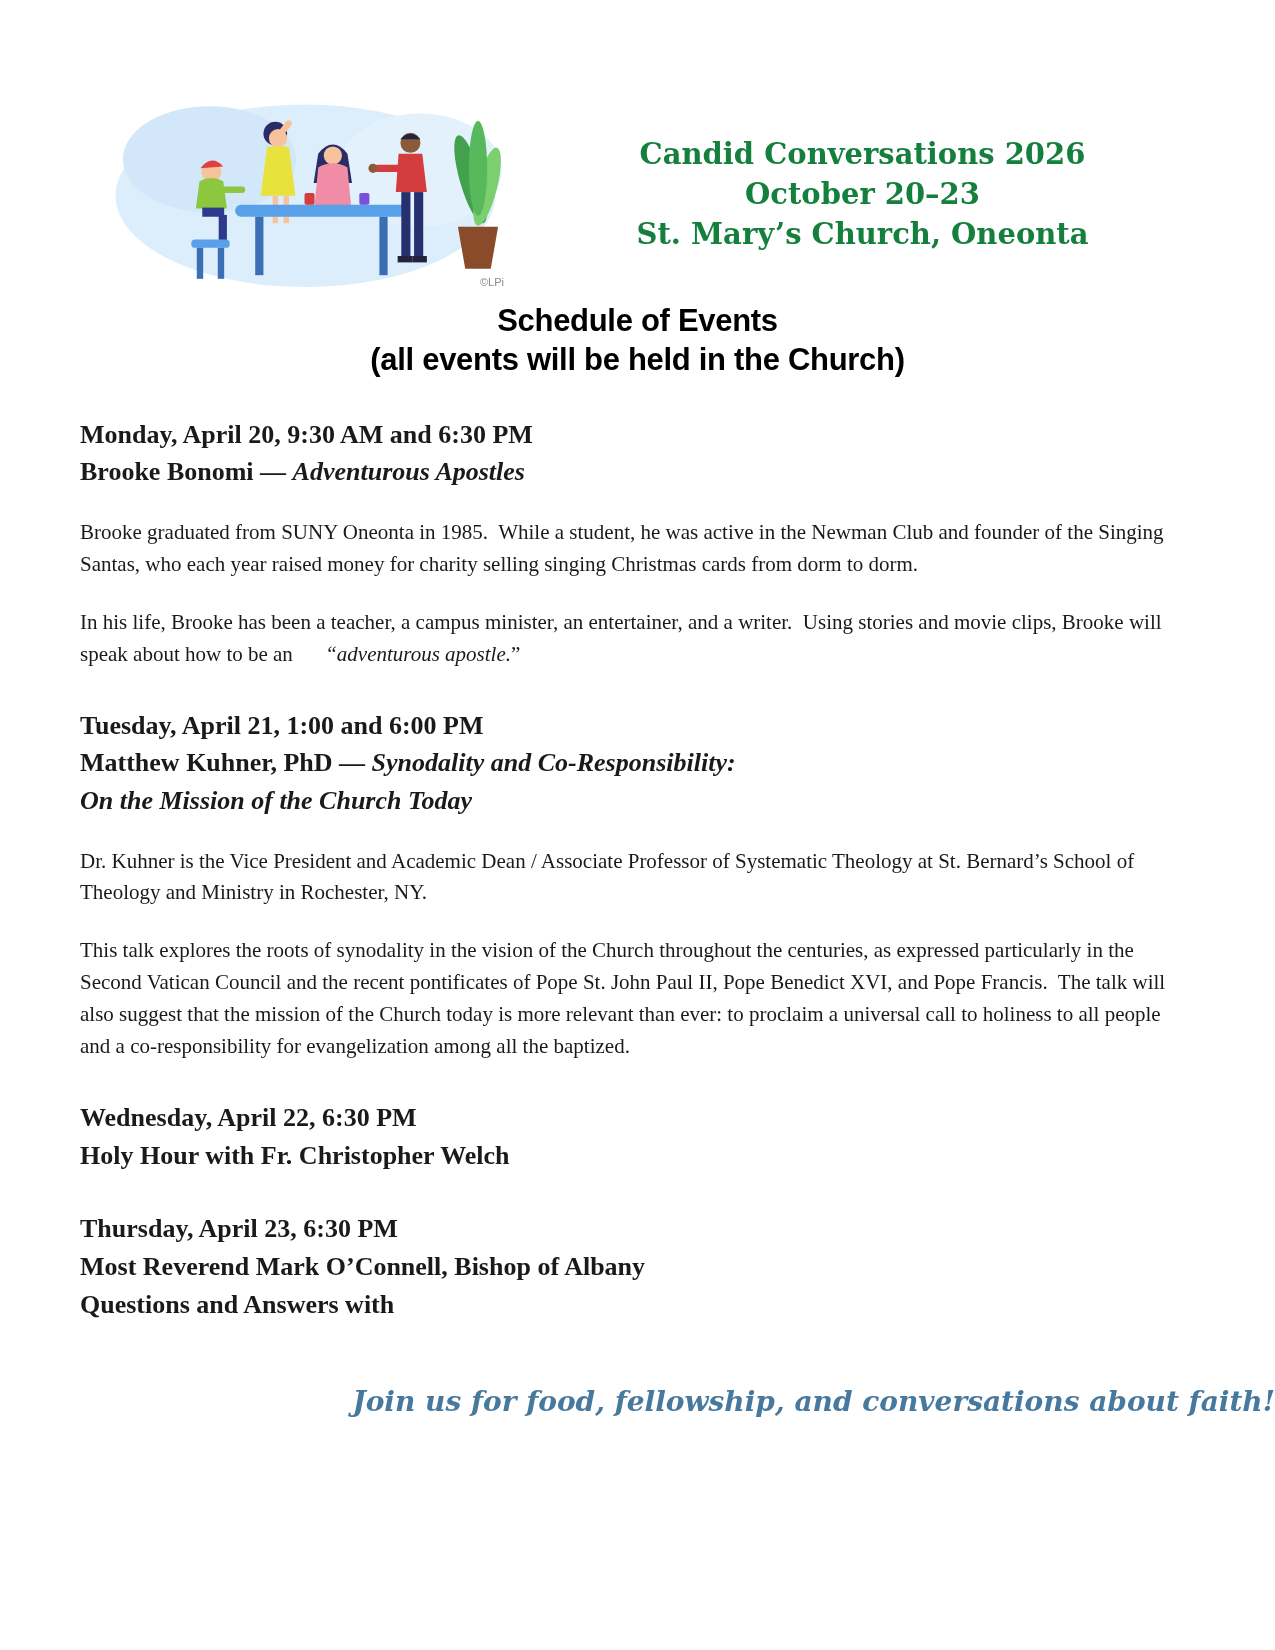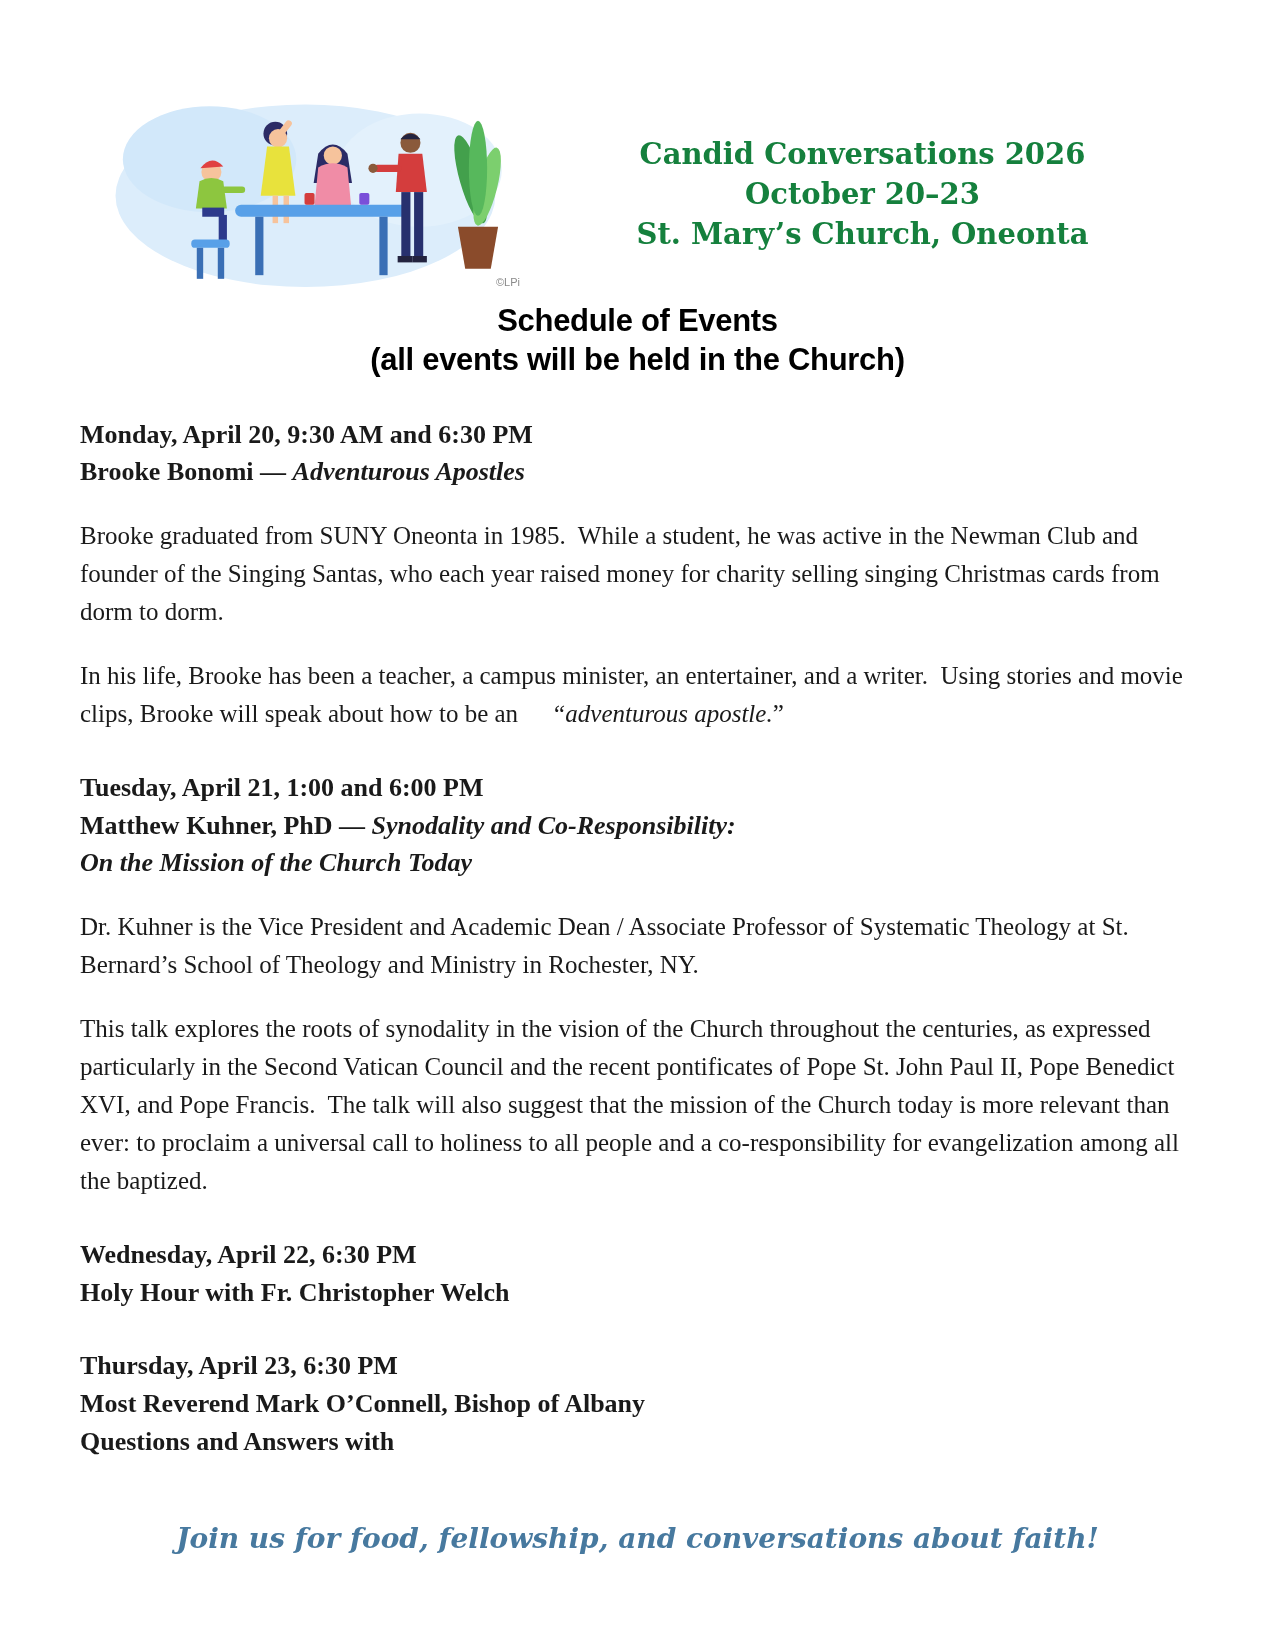--- a/index.html
+++ b/index.html
@@ -20,21 +20,21 @@
     align-items: flex-start;
     padding: 88px 70px 0 100px;
   }
   .illustration-wrap {
     position: relative;
     width: 420px;
     flex: 0 0 420px;
   }
   .credit {
     position: absolute;
-    right: 0;
+    right: 16px;
     bottom: 14px;
     font-family: "Liberation Sans", sans-serif;
     font-size: 11px;
     color: #8a8a8a;
   }
   .title-block {
     flex: 1;
     text-align: center;
     padding-top: 46px;
     font-family: "DejaVu Serif", serif;
@@ -57,29 +57,29 @@
   .content { padding: 0 80px; }
   .event-head {
     text-align: left;
     font-weight: bold;
     font-size: 26px;
     line-height: 1.45;
     margin-top: 36px;
   }
   .event-head .it { font-style: italic; }
   .content p {
-    font-size: 25px;
+    font-size: 21px;
     line-height: 1.52;
     margin-top: 26px;
     white-space: pre-wrap;
   }
   .content p .it { font-style: italic; margin-left: 27px; }
   
   .footer-tagline {
-    text-align: center;
+    text-align: right;
     margin-top: 62px;
     font-family: "DejaVu Serif", serif;
     font-weight: bold;
     font-style: italic;
     font-size: 28px;
     color: #47799f;
   }
 </style>
 </head>
 <body>

